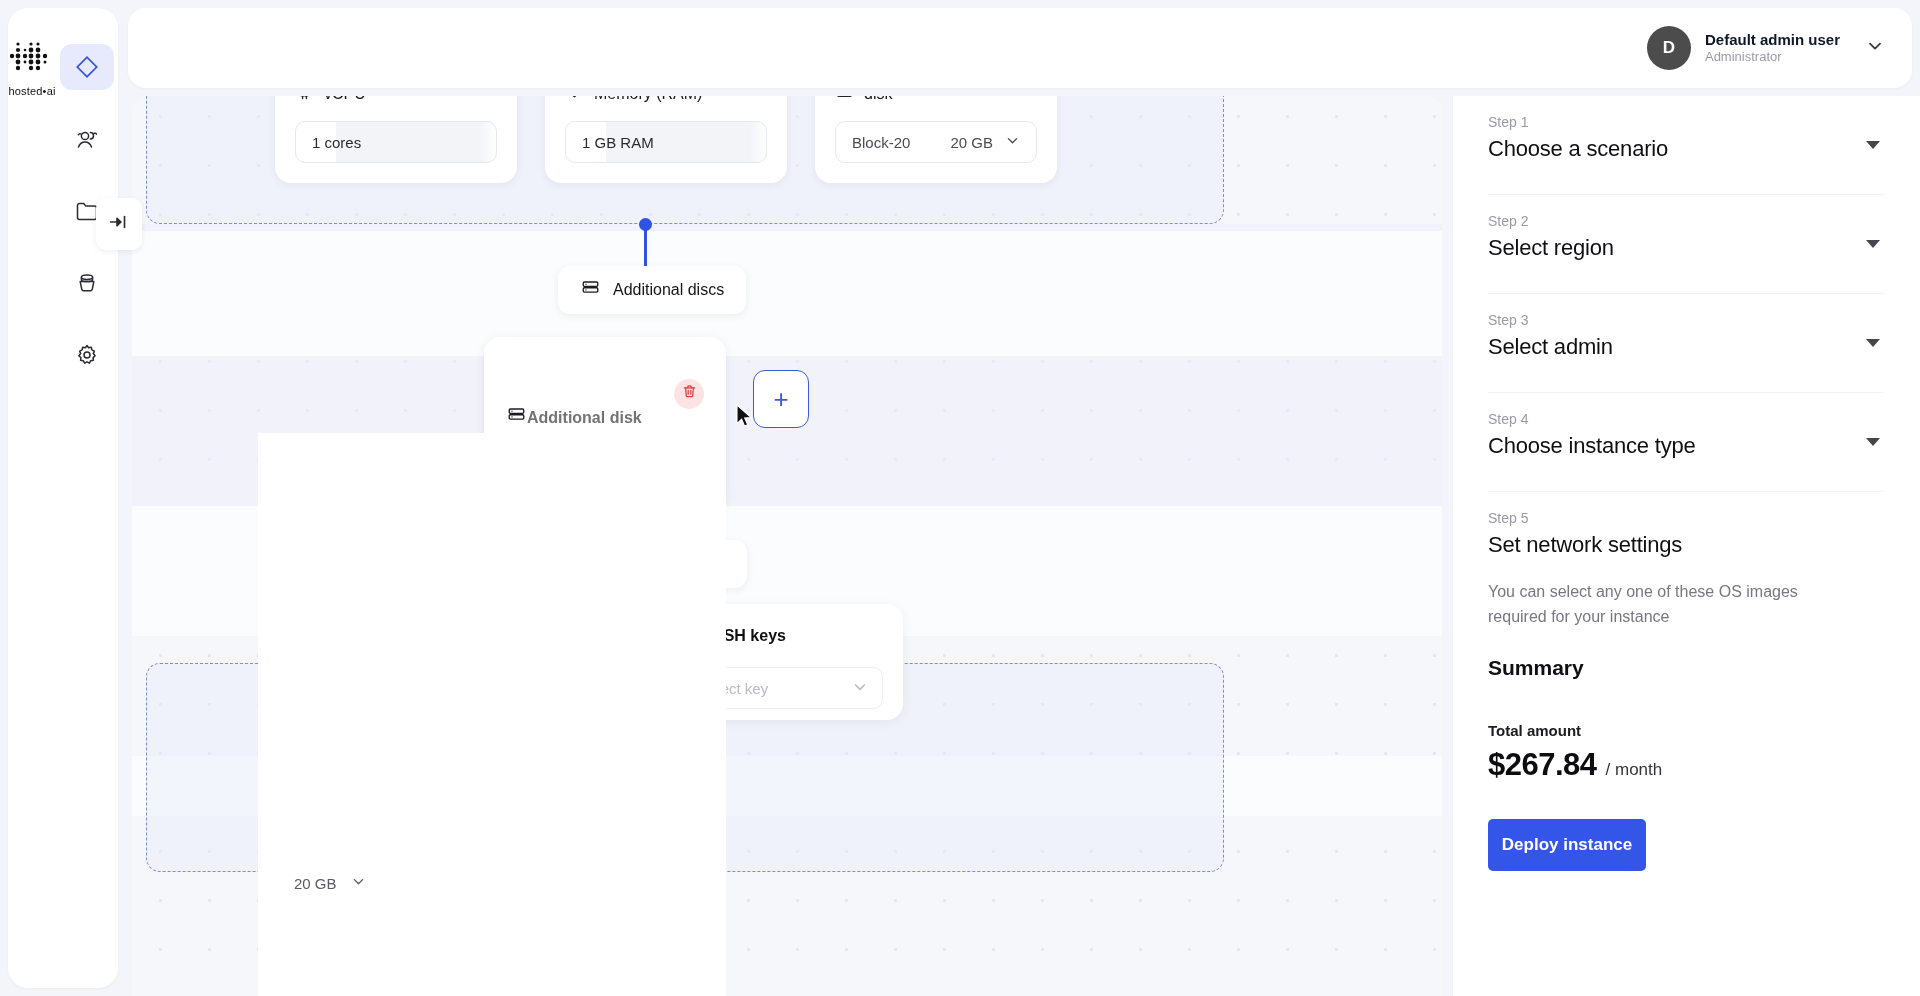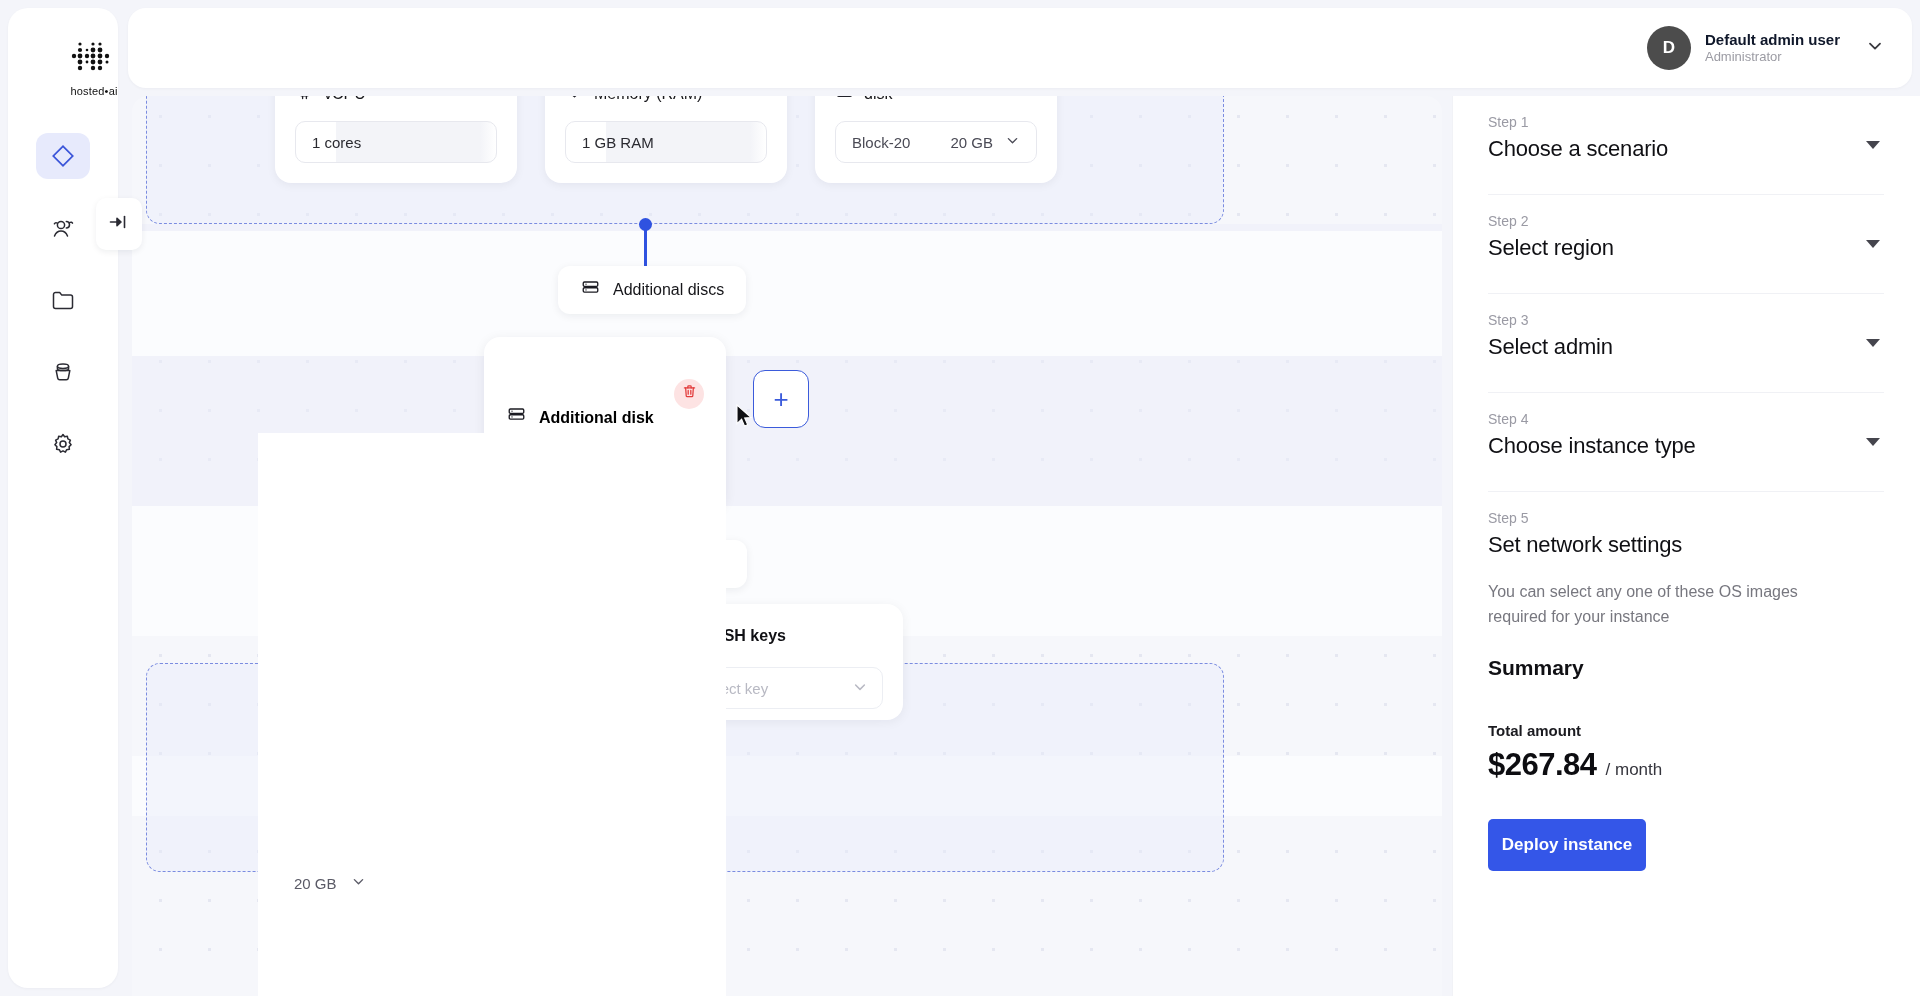--- a/index.html
+++ b/index.html
@@ -14,21 +14,21 @@
     width: 1920px; height: 996px;
     background: #f4f5fa;
   }
 
   
   .rail {
     position: absolute; left: 8px; top: 8px;
     width: 110px; height: 980px;
     background: #ffffff;
     border-radius: 20px;
-    display: flex; flex-direction: column; align-items: flex-end;
+    display: flex; flex-direction: row; align-items: flex-start;
     box-shadow: 0 1px 3px rgba(16,24,40,.04);
     z-index: 40;
   }
   .logo { margin-top: 32px; display:flex; flex-direction:column; align-items:center; }
   .logo-mark { width: 48px; height: 40px; }
   .logo-word { font-size: 11px; color:#111; letter-spacing:.2px; margin-top:5px; font-weight:500;}
   .rail-items { margin-top: 36px; display:flex; flex-direction:column; align-items:center; gap: 26px; width:100%; }
   .rail-btn {
     width: 54px; height: 46px; border-radius: 12px;
     display:flex; align-items:center; justify-content:center;
@@ -134,21 +134,21 @@
 
   
   .disk-card {
     position:absolute;
     background:#fff;border-radius:16px;
     box-shadow:0 2px 12px rgba(16,24,40,.07);
     padding:20px 22px;
     width:242px;
   }
   .disk-head { display:flex;align-items:center;justify-content:space-between; }
-  .disk-title { display:flex;align-items:center;gap:12px;font-size:16px;font-weight:600;color:#000000;margin-top:48px; }
+  .disk-title { display:flex;align-items:center;font-size:16px;font-weight:600;color:#737373;margin-top:48px; }
   .trash-btn {
     width:30px;height:30px;border-radius:50%;background:#fde3e3;
     display:flex;align-items:center;justify-content:center;cursor:pointer;
   }
   .disk-select {
     margin-top:18px;height:42px;border-radius:10px;background:#eceefb;
     display:flex;align-items:center;justify-content:space-between;
     padding:0 14px 0 18px;font-size:15px;color:#5a5a66;cursor:pointer;
   }
   .disk-select .right { display:flex;align-items:center;gap:14px; }

